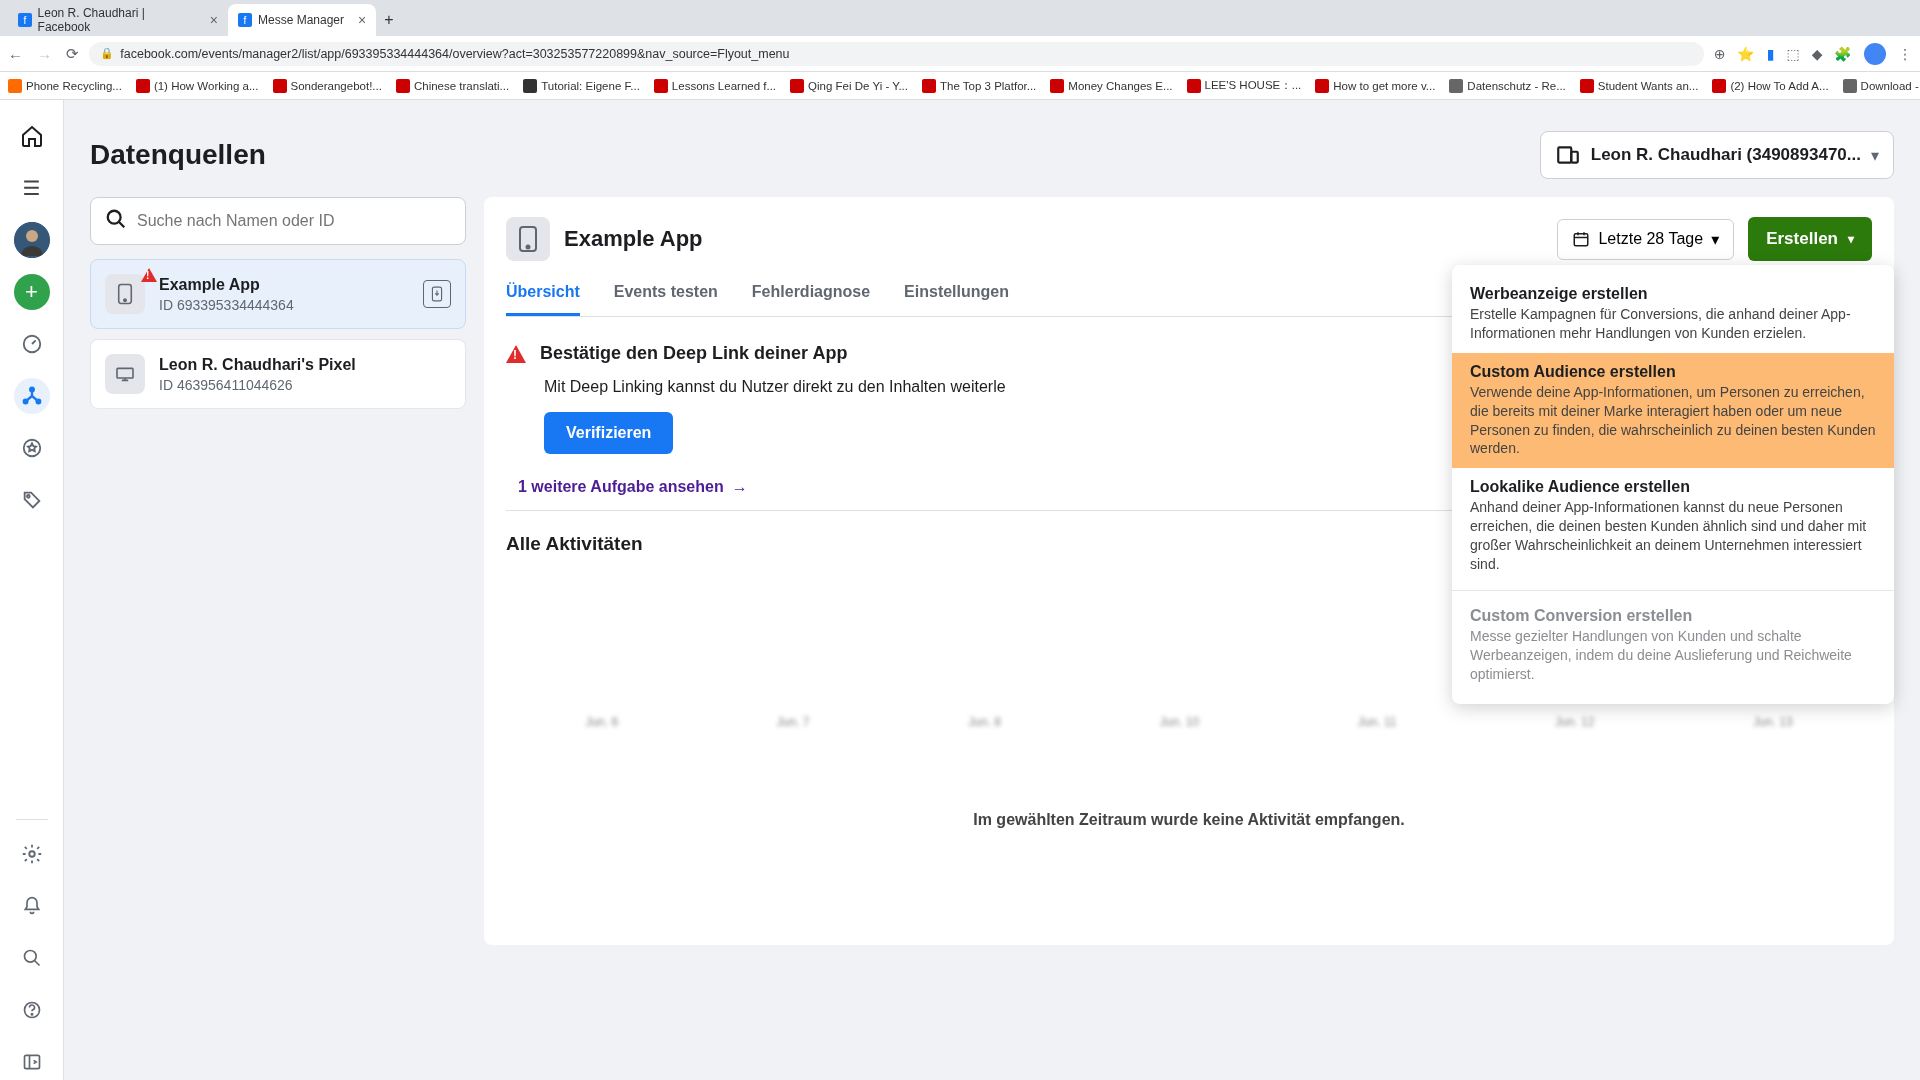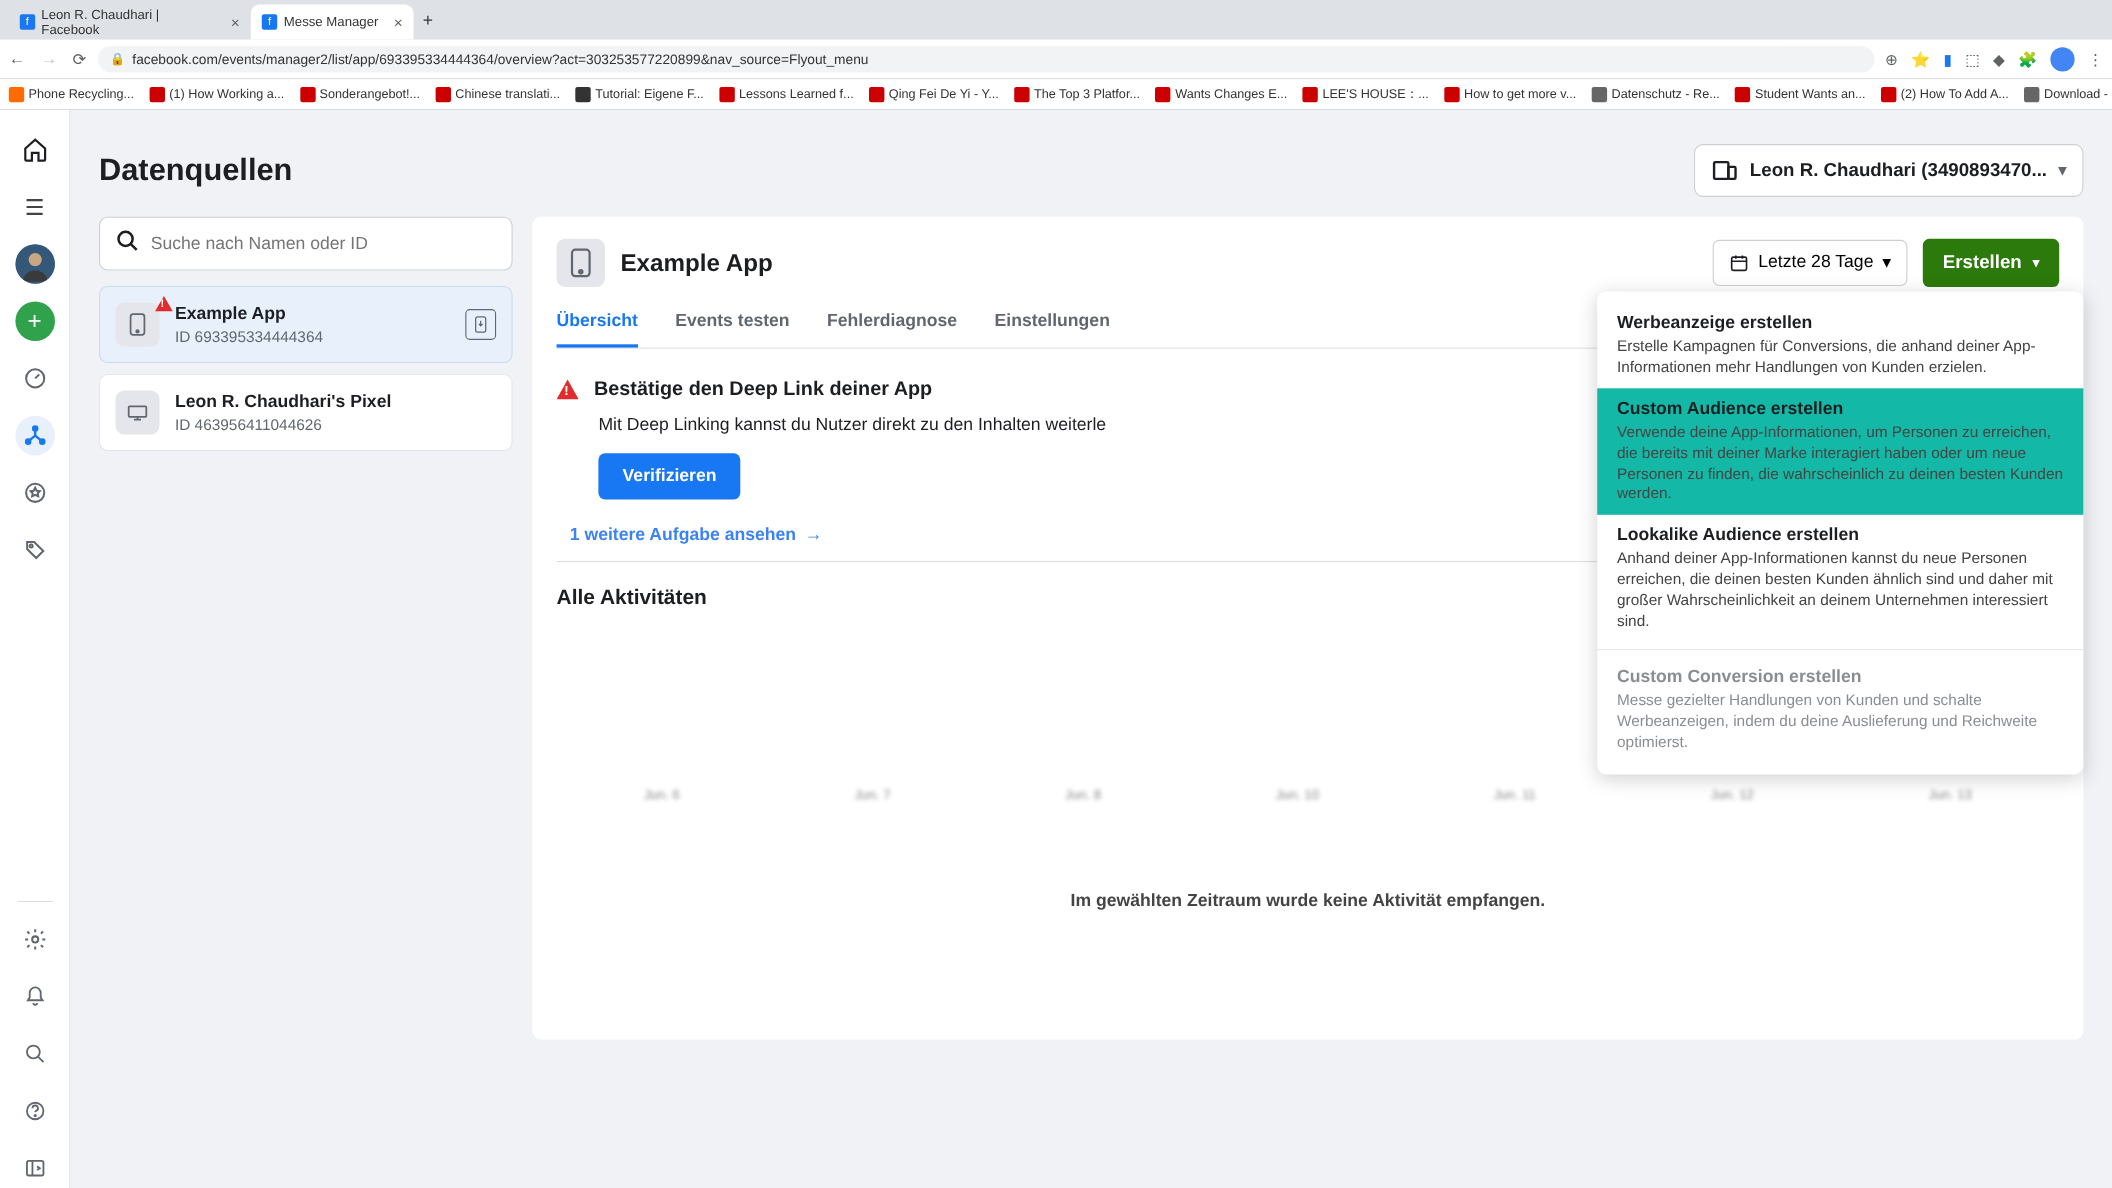--- a/index.html
+++ b/index.html
@@ -74,34 +74,34 @@
 .tabs { display: flex; gap: 34px; border-bottom: 1px solid #dde0e3; margin: 8px 0 26px 0; }
 .tabx { padding: 12px 0; font-size: 16px; color: #606770; cursor: pointer; font-weight: 600; }
 .tabx.active { color: #1877f2; border-bottom: 3px solid #1877f2; }
 
 .alert-row { display: flex; align-items: center; gap: 14px; margin-bottom: 14px; }
 .alert-tri { width: 0; height: 0; border-left: 10px solid transparent; border-right: 10px solid transparent; border-bottom: 18px solid #e02c2c; position: relative; }
 .alert-tri::after { content: "!"; position: absolute; left: -3px; top: 3px; color: #fff; font-weight: 700; font-size: 12px; }
 .alert-title { font-size: 18px; font-weight: 700; color: #1c1e21; }
 .alert-body { margin-left: 38px; font-size: 16px; color: #1c1e21; margin-bottom: 16px; }
 .verify-btn { margin-left: 38px; background: #1877f2; color: #fff; border: none; border-radius: 6px; padding: 12px 22px; font-size: 16px; font-weight: 700; cursor: pointer; }
-.more-tasks { margin: 24px 0 14px 12px; color: #3b82f6; font-size: 16px; font-weight: 600; cursor: pointer; display: flex; align-items: flex-start; gap: 8px; }
+.more-tasks { margin: 24px 0 14px 12px; color: #4c1d95; font-size: 16px; font-weight: 600; cursor: pointer; display: flex; align-items: flex-start; gap: 8px; }
 .more-tasks .arr { font-size: 16px; }
 
 .divider { height: 1px; background: #dde0e3; margin: 10px 0 22px 0; }
 
 .activity-title { font-size: 19px; font-weight: 700; color: #1c1e21; margin-bottom: 18px; }
 .chart-area { position: relative; height: 210px; }
 .chart-empty { position: absolute; top: 50%; left: 50%; transform: translate(-50%, -50%); font-size: 16px; font-weight: 600; color: #444; }
 .chart-xaxis { display: flex; justify-content: space-around; filter: blur(2px); color: #888; font-size: 12px; margin-top: 160px; }
 
 
 .dropdown { position: absolute; top: 68px; right: 0; width: 442px; background: #fff; border-radius: 8px; box-shadow: 0 4px 18px rgba(0,0,0,0.18); padding: 10px 0; z-index: 50; }
 .dd-item { padding: 10px 18px; cursor: pointer; }
-.dd-item:hover, .dd-item.hovered { background: #14b8a6; }
+.dd-item:hover, .dd-item.hovered { background: #fdba74; }
 .dd-item.disabled { color: #8a8d91; cursor: default; }
 .dd-item .dd-title { font-size: 16px; font-weight: 600; color: #1c1e21; margin-bottom: 2px; }
 .dd-item.disabled .dd-title { color: #8a8d91; }
 .dd-item .dd-desc { font-size: 14px; color: #444; line-height: 1.35; }
 .dd-item.disabled .dd-desc { color: #8a8d91; }
 .dd-sep { height: 1px; background: #e4e6eb; margin: 6px 0; }
 
 .app-info { position: absolute; right: 20px; top: 380px; display: flex; align-items: center; gap: 10px; }
 .app-info .ai-icon { width: 20px; height: 20px; border: 1.5px solid #444; border-radius: 3px; display: flex; align-items: center; justify-content: center; }
 .app-info .ai-text { font-size: 15px; }
@@ -173,21 +173,21 @@
       <div class="bookmark">
         <span class="bfav" style="background:#cc0000"></span>
         <span>Qing Fei De Yi - Y...</span>
       </div>
       <div class="bookmark">
         <span class="bfav" style="background:#cc0000"></span>
         <span>The Top 3 Platfor...</span>
       </div>
       <div class="bookmark">
         <span class="bfav" style="background:#cc0000"></span>
-        <span>Wants Changes E...</span>
+        <span>Money Changes E...</span>
       </div>
       <div class="bookmark">
         <span class="bfav" style="background:#cc0000"></span>
         <span>LEE'S HOUSE：...</span>
       </div>
       <div class="bookmark">
         <span class="bfav" style="background:#cc0000"></span>
         <span>How to get more v...</span>
       </div>
       <div class="bookmark">

